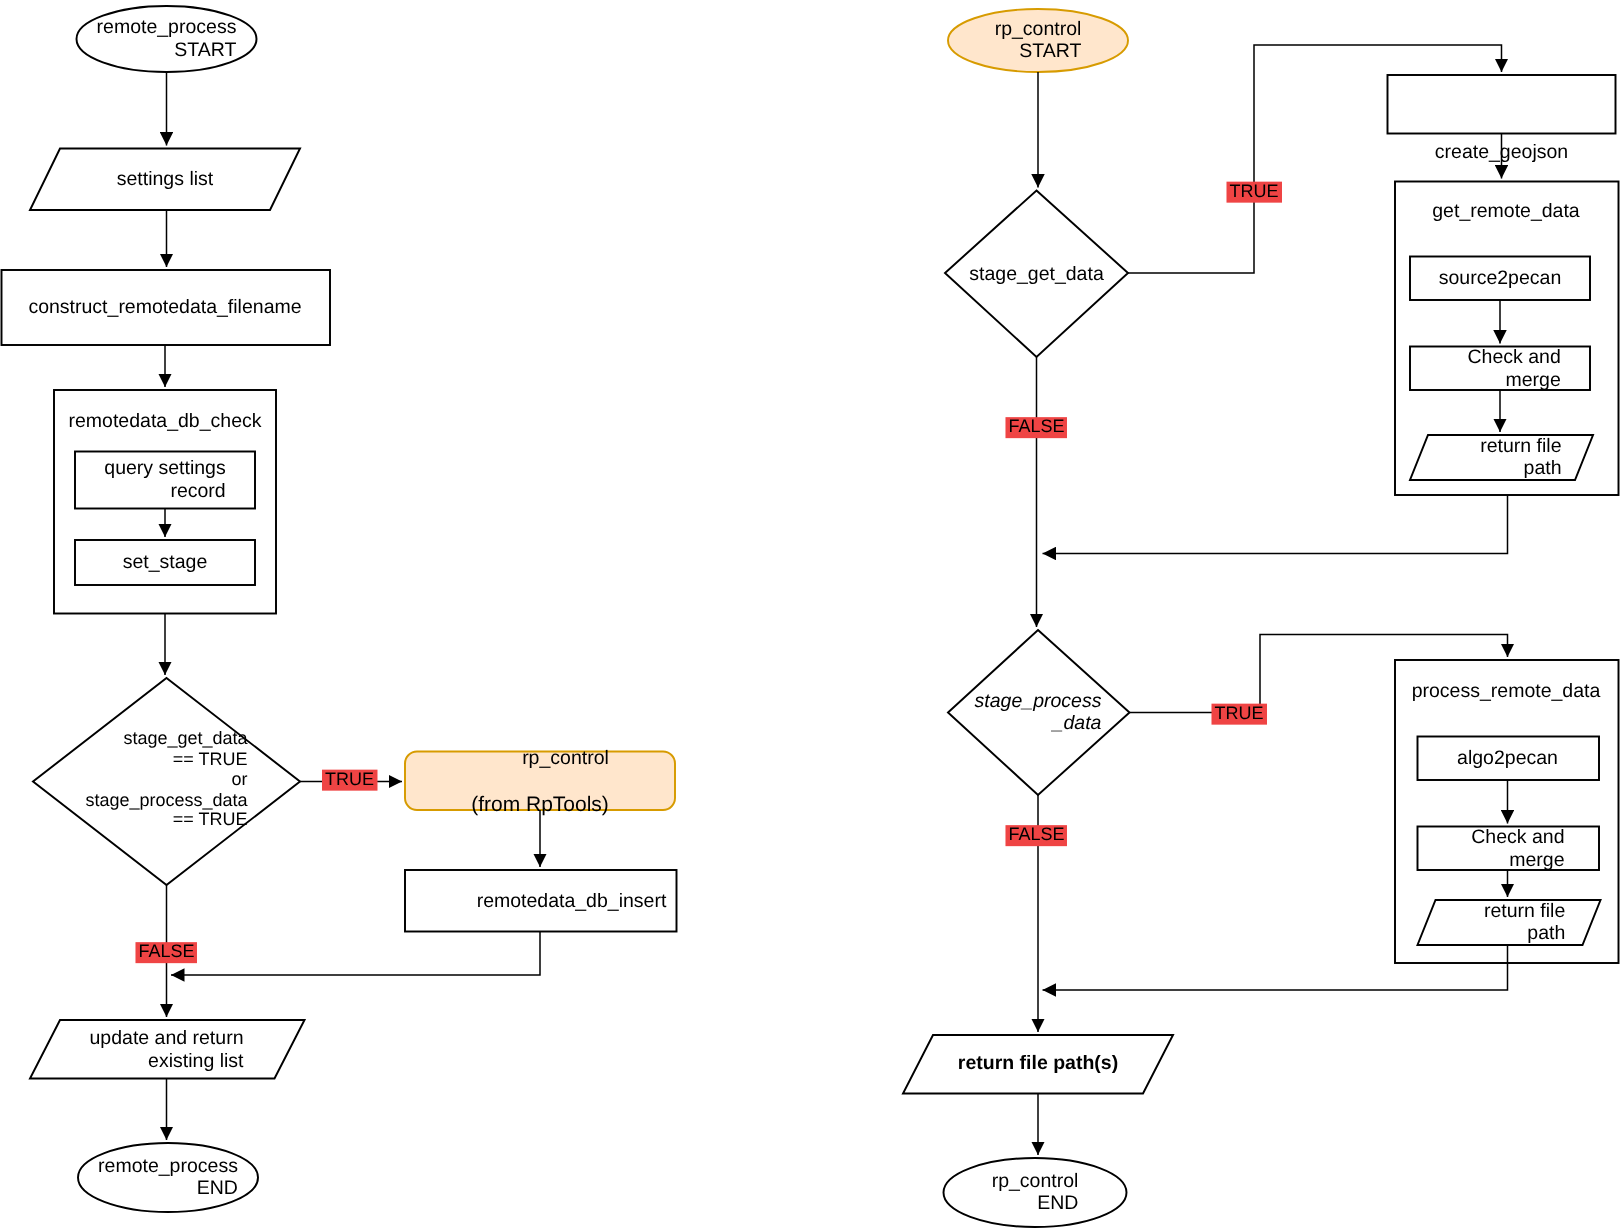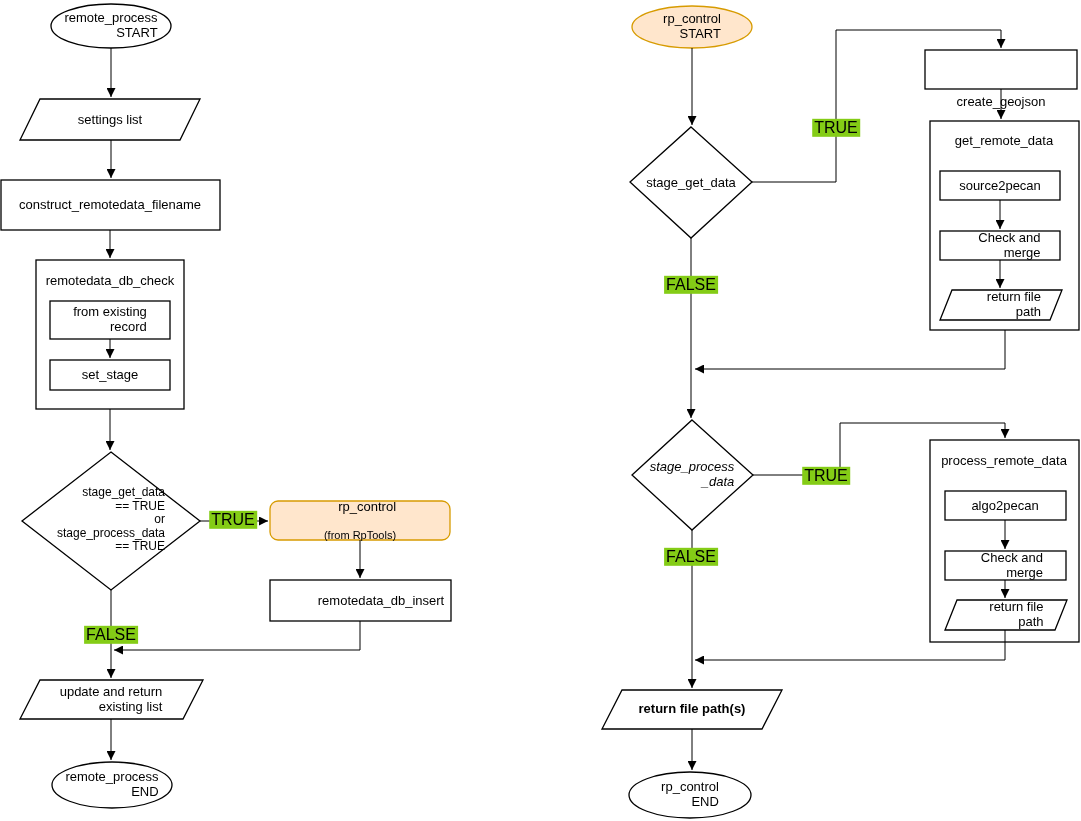--- a/index.html
+++ b/index.html
@@ -9,23 +9,23 @@
   }
   .canvas svg { position:absolute; left:0; top:0; }
   .shape  { fill:var(--shape-fill,#fff); stroke:var(--shape-stroke,#000); stroke-width:1.3; }
   .hl     { fill:var(--hl-fill,#FFE6CC); stroke:var(--hl-stroke,#D79B00); stroke-width:1.3; }
   .edge   { fill:none; stroke:var(--line,#000); stroke-width:1; }
   .lbl {
     position:absolute; transform:translate(-50%,-50%);
     text-align:right; white-space:pre-line; font-size:13px; line-height:1.15; color:#000;
   }
   .lbl.sm   { font-size:12px; line-height:13.5px; }
-  .edge-lbl { background:#84cc16; padding:0 2px; font-size:16px; white-space:nowrap; }
+  .edge-lbl { background:#ef4444; padding:0 2px; font-size:12px; white-space:nowrap; }
   .node-title { font-size:13px; line-height:1.1; }
-  .node-sub   { font-size:11px; line-height:1.15; }
+  .node-sub   { font-size:14px; line-height:1.15; }
 </style>
 </head>
 <body>
 
 <div class="canvas">
 
   <svg width="1081" height="821" viewBox="0 0 1081 821">
     <defs>
       <marker id="arr" viewBox="0 0 10 10" refX="10" refY="5" markerWidth="9" markerHeight="9" orient="auto-start-reverse">
         <path d="M0,0 L10,5 L0,10 Z" fill="#000"></path>
@@ -83,21 +83,21 @@
     <polyline class="edge" points="1005,630 1005,660 695,660" marker-end="url(#arr)"></polyline>
     <line class="edge" x1="692" y1="530" x2="692" y2="688" marker-end="url(#arr)"></line>
     <line class="edge" x1="692" y1="729" x2="692" y2="770" marker-end="url(#arr)"></line>
   </svg>
 
   <div class="lbl" style="left:111px; top:26px;">remote_process
 START</div>
   <div class="lbl" style="left:110px; top:120px;">settings list</div>
   <div class="lbl" style="left:110px; top:205px;">construct_remotedata_filename</div>
   <div class="lbl" style="left:110px; top:281px;">remotedata_db_check</div>
-  <div class="lbl" style="left:110px; top:320px;">from existing
+  <div class="lbl" style="left:110px; top:320px;">query settings
 record</div>
   <div class="lbl" style="left:110px; top:375px;">set_stage</div>
   <div class="lbl sm" style="left:111px; top:520px;">stage_get_data
 == TRUE
 or
 stage_process_data
 == TRUE</div>
   <div class="lbl edge-lbl" style="left:233px; top:520px;">TRUE</div>
   <div class="lbl edge-lbl" style="left:111px; top:635px;">FALSE</div>
   <div class="lbl" style="left:360px; top:521px;">

